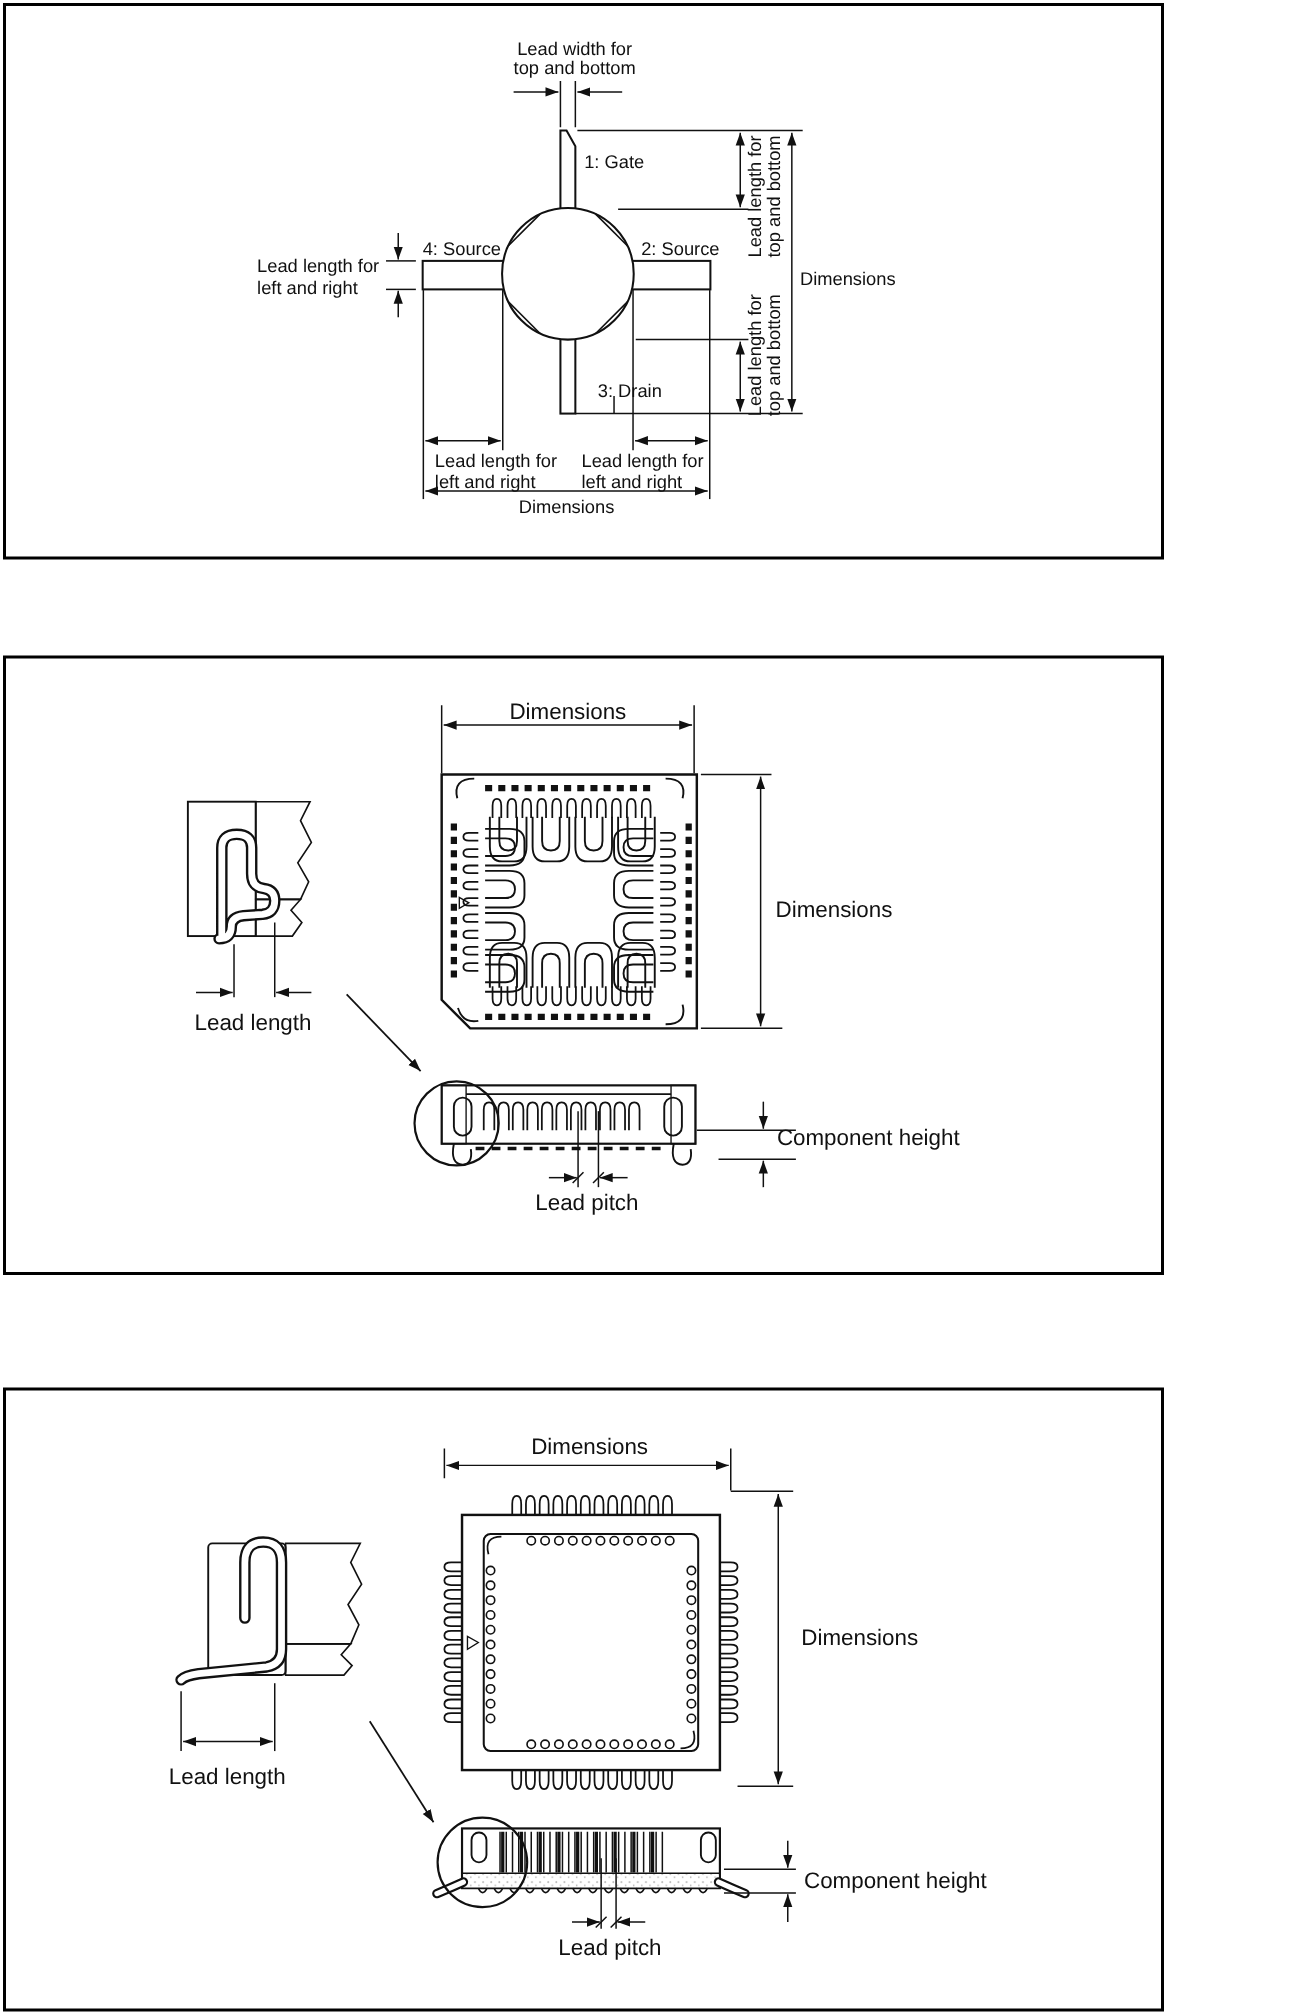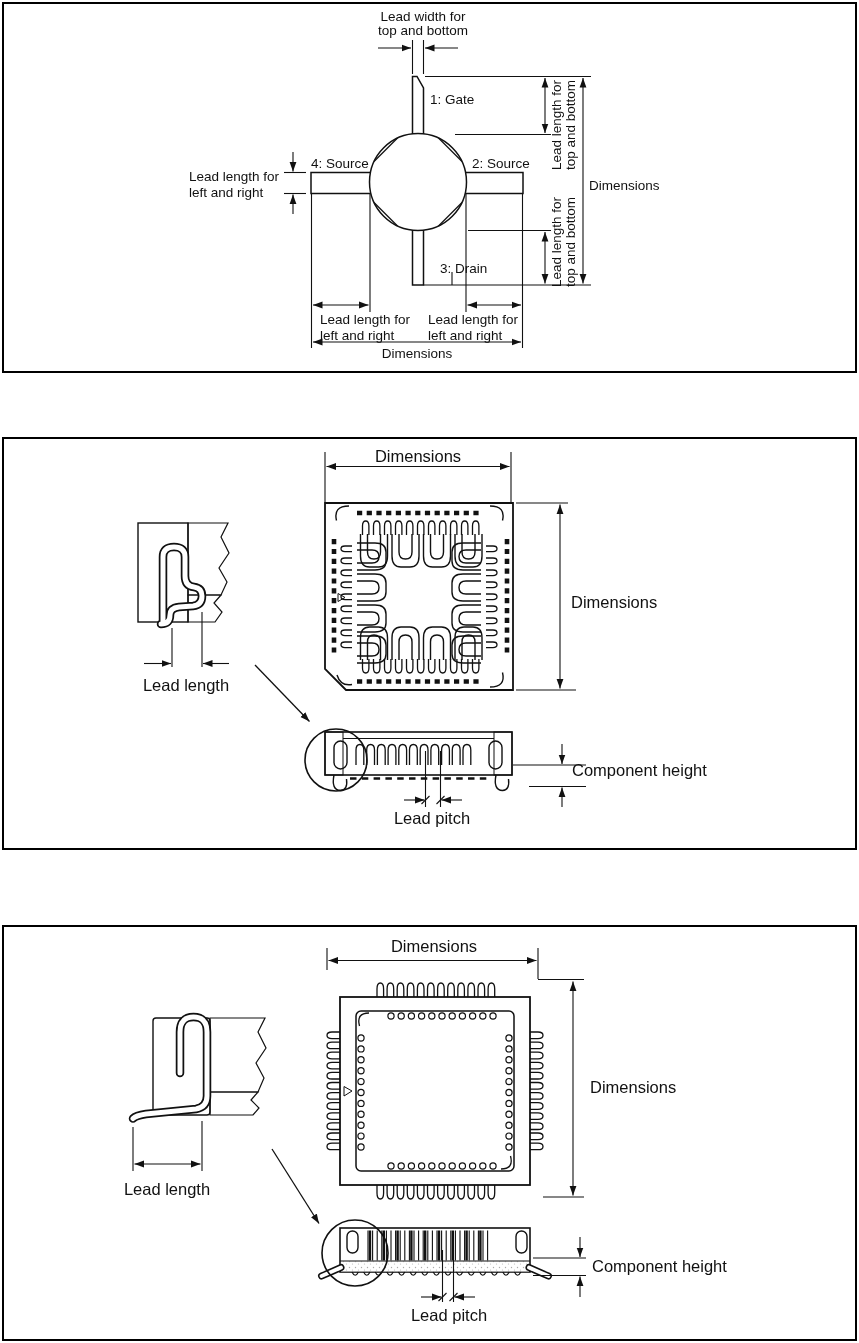--- a/index.html
+++ b/index.html
@@ -1,17 +1,17 @@
 <!DOCTYPE html>
 <html><head>
 <meta charset="utf-8">
 <style>
   html,body{margin:0;padding:0;background:#fff;}
   #page{position:relative;width:859px;height:1343px;background:#fff;overflow:hidden;}
-  .panel{position:absolute;left:2px;width:855px;border:2px solid #000;box-sizing:border-box;background:#fff;}
+  .panel{position:absolute;left:2px;width:774px;border:2px solid #000;box-sizing:border-box;background:#fff;}
   .panel svg{display:block;width:100%;height:100%;}
   text{font-family:"Liberation Sans","DejaVu Sans",sans-serif;fill:#111;}
   .t1{font-size:13.5px;}
   .t2{font-size:16.5px;}
   .ln{stroke:#111;fill:none;}
 </style>
 </head>
 <body>
 
 <div id="page">

